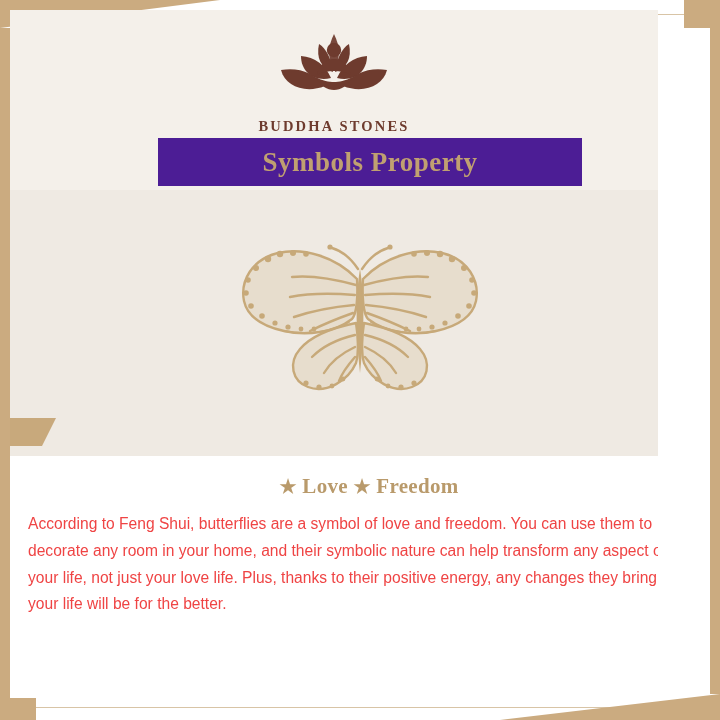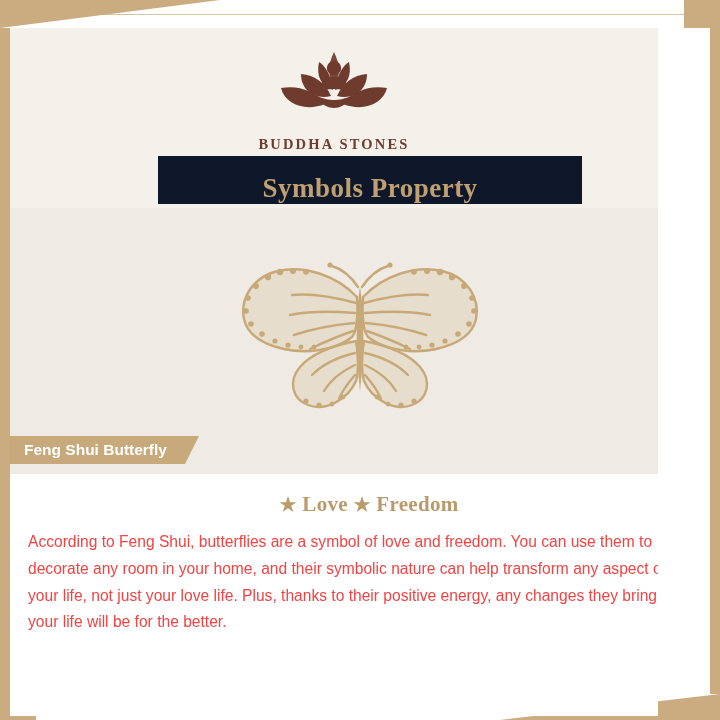--- a/index.html
+++ b/index.html
@@ -72,21 +72,21 @@
     position: absolute;
     left: 14px; right: 14px; bottom: 12px;
     height: 1px;
     background: #d8c4a6;
   }
 
   
   .card {
     position: absolute;
     left: 10px;
-    top: 28px;
+    top: 10px;
     width: 648px;
     height: 688px;
     background: #f4f0ea;
     overflow: hidden;
   }
 
   
   .logo-block {
     position: absolute;
     left: 0; right: 0;
@@ -106,23 +106,23 @@
     font-family: "Liberation Serif", serif;
   }
 
   
   .title-bar {
     position: absolute;
     left: 148px;
     top: 128px;
     width: 424px;
     height: 48px;
-    background: #0f172a;
+    background: #4c1d95;
     display: flex;
-    align-items: flex-end;
+    align-items: center;
     justify-content: center;
   }
   .title-bar .title-text {
     font-family: "Liberation Serif", serif;
     font-weight: 700;
     font-size: 27px;
     color: #c0a071;
     letter-spacing: 0.5px;
   }
 
@@ -313,21 +313,20 @@
             <circle cx="143" cy="156" r="2.4"></circle>
           <circle cx="214" cy="160" r="2.6"></circle>
             <circle cx="201" cy="164" r="2.6"></circle>
           <circle cx="188" cy="163" r="2.4"></circle>
             <circle cx="177" cy="156" r="2.4"></circle>
         </g>
       </svg>
     </div>
 
     <div class="ribbon">
-      <span>Feng Shui Butterfly</span>
       <span class="ribbon-tail"></span>
     </div>
 
     <div class="panel">
       <p class="subhead">
         <span class="star">★</span>
         <span>Love</span>
         <span class="star">★</span>
         <span>Freedom</span>
       </p>

